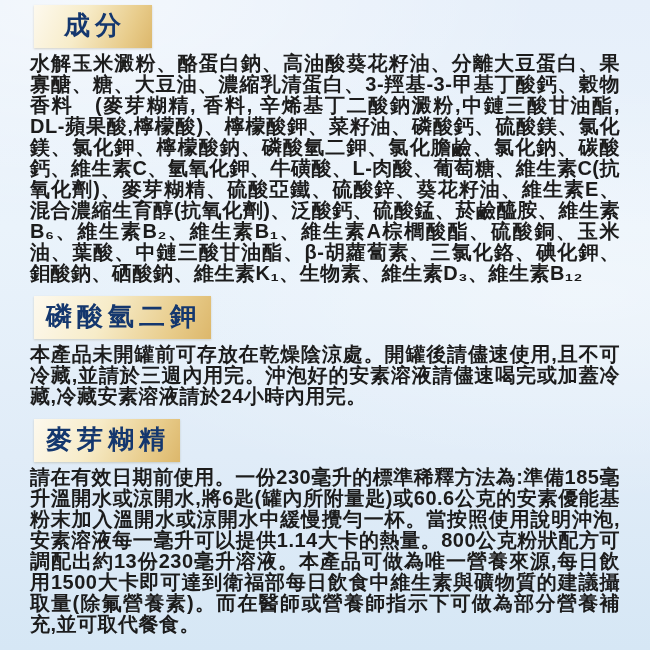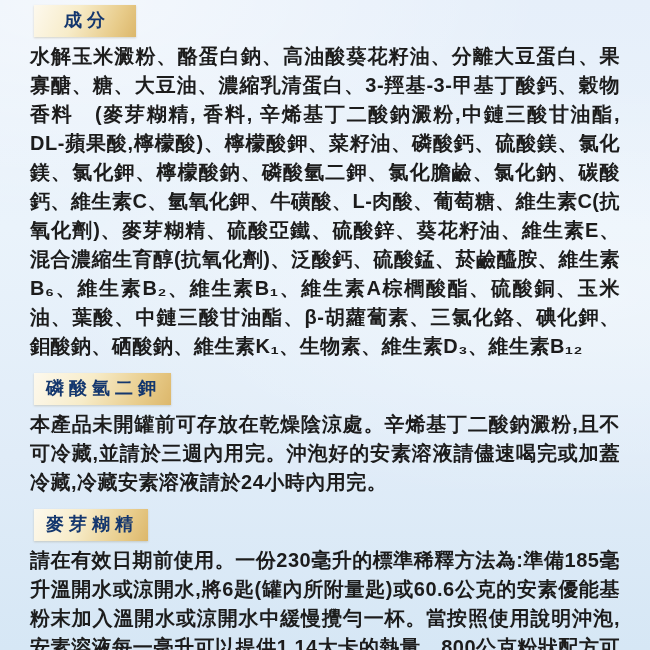--- a/index.html
+++ b/index.html
@@ -23,55 +23,55 @@
     padding: 5px 30px 0 30px;
   }
   .section { margin: 0; }
   .section-title {
     display: inline-block;
     margin-left: 4px;
     margin-bottom: 5px;
     padding: 3px 10px 5px 10px;
     background: linear-gradient(115deg, #fdf9ee 0%, #f7ecc9 40%, #e8cc8b 78%, #dcb76b 100%);
     color: #14376e;
-    font-size: 18px;
+    font-size: 26px;
     font-weight: bold;
     letter-spacing: 5px;
     text-indent: 2px;
     text-align: center;
     box-shadow: 0 1px 2px rgba(120,100,50,0.25);
   }
   .section:first-child .section-title {
     padding-left: 28px;
     padding-right: 26px;
   }
   .section-body {
     margin: 0 0 12px 0;
     font-size: 20px;
-    line-height: 29px;
+    line-height: 21px;
     font-weight: 600;
     color: #1c1c1c;
     text-align: justify;
     text-justify: inter-ideograph;
     letter-spacing: 0.5px;
   }
 </style>
 </head>
 <body>
 
 <div class="page">
 
   <div class="section">
     <div class="section-title">成分</div>
     <p class="section-body">水解玉米澱粉、酪蛋白鈉、高油酸葵花籽油、分離大豆蛋白、果寡醣、糖、大豆油、濃縮乳清蛋白、3-羥基-3-甲基丁酸鈣、穀物香料　(麥芽糊精, 香料, 辛烯基丁二酸鈉澱粉,中鏈三酸甘油酯, DL-蘋果酸,檸檬酸)、檸檬酸鉀、菜籽油、磷酸鈣、硫酸鎂、氯化鎂、氯化鉀、檸檬酸鈉、磷酸氫二鉀、氯化膽鹼、氯化鈉、碳酸鈣、維生素C、氫氧化鉀、牛磺酸、L-肉酸、葡萄糖、維生素C(抗氧化劑)、麥芽糊精、硫酸亞鐵、硫酸鋅、葵花籽油、維生素E、混合濃縮生育醇(抗氧化劑)、泛酸鈣、硫酸錳、菸鹼醯胺、維生素B₆、維生素B₂、維生素B₁、維生素A棕櫚酸酯、硫酸銅、玉米油、葉酸、中鏈三酸甘油酯、β-胡蘿蔔素、三氯化鉻、碘化鉀、鉬酸鈉、硒酸鈉、維生素K₁、生物素、維生素D₃、維生素B₁₂</p>
   </div>
 
   <div class="section">
     <div class="section-title">磷酸氫二鉀</div>
-    <p class="section-body">本產品未開罐前可存放在乾燥陰涼處。辛烯基丁二酸鈉澱粉,且不可冷藏,並請於三週內用完。沖泡好的安素溶液請儘速喝完或加蓋冷藏,冷藏安素溶液請於24小時內用完。</p>
+    <p class="section-body">本產品未開罐前可存放在乾燥陰涼處。開罐後請儘速使用,且不可冷藏,並請於三週內用完。沖泡好的安素溶液請儘速喝完或加蓋冷藏,冷藏安素溶液請於24小時內用完。</p>
   </div>
 
   <div class="section">
     <div class="section-title">麥芽糊精</div>
     <p class="section-body">請在有效日期前使用。一份230毫升的標準稀釋方法為:準備185毫升溫開水或涼開水,將6匙(罐內所附量匙)或60.6公克的安素優能基粉末加入溫開水或涼開水中緩慢攪勻一杯。當按照使用說明沖泡,安素溶液每一毫升可以提供1.14大卡的熱量。800公克粉狀配方可調配出約13份230毫升溶液。本產品可做為唯一營養來源,每日飲用1500大卡即可達到衛福部每日飲食中維生素與礦物質的建議攝取量(除氟營養素)。而在醫師或營養師指示下可做為部分營養補充,並可取代餐食。</p>
   </div>
 
 </div>
 
 </body></html>

